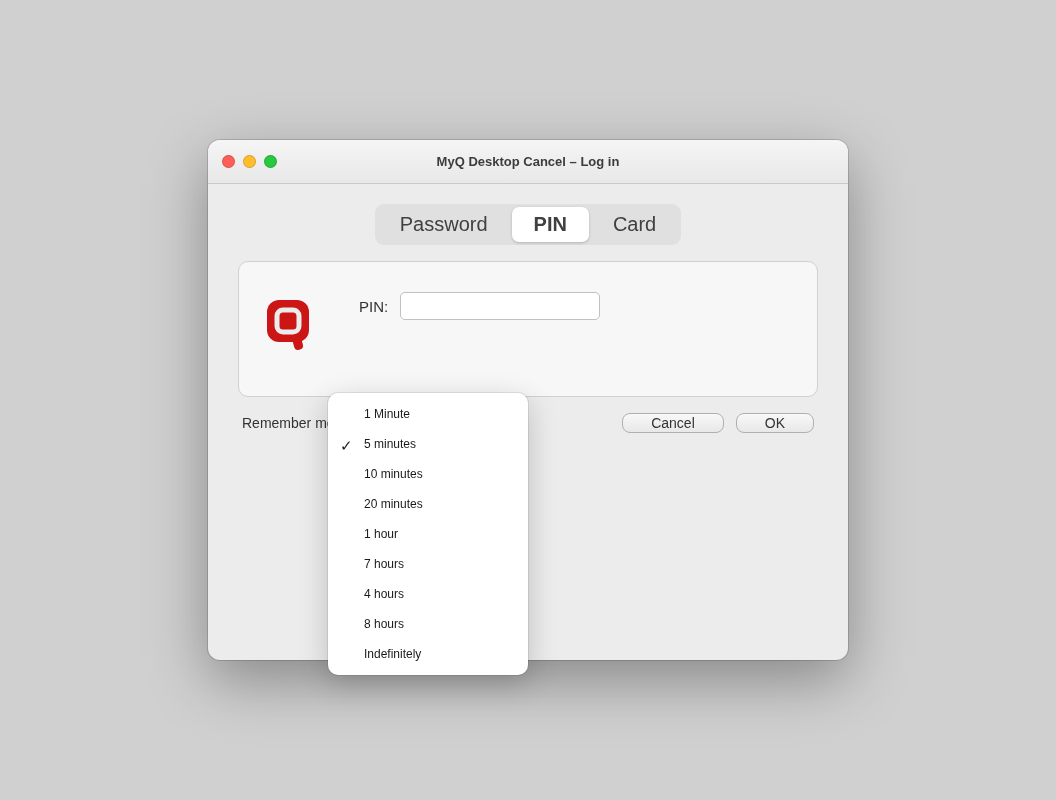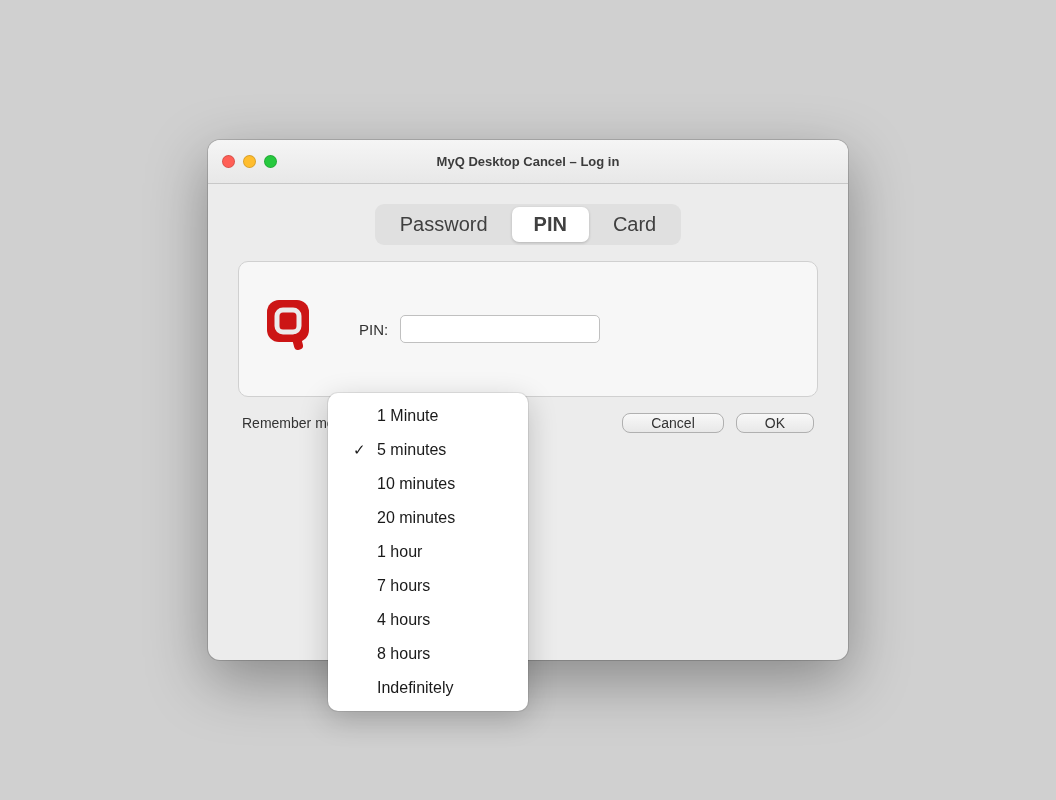--- a/index.html
+++ b/index.html
@@ -97,21 +97,21 @@
     }
 
     
     .login-box {
       background: #f7f7f7;
       border-radius: 10px;
       border: 1px solid #d0d0d0;
       width: 100%;
       padding: 30px 30px 30px 20px;
       display: flex;
-      align-items: center;
+      align-items: flex-start;
       gap: 30px;
     }
 
     .myq-logo {
       width: 70px;
       height: 70px;
       flex-shrink: 0;
     }
 
     .pin-row {
@@ -176,26 +176,25 @@
       background: #ffffff;
       border-radius: 10px;
       box-shadow: 0 8px 30px rgba(0,0,0,0.2), 0 0 0 1px rgba(0,0,0,0.08);
       padding: 6px 0;
       z-index: 100;
       min-width: 200px;
     }
 
     .dropdown-item {
       padding: 8px 20px 8px 36px;
-      font-size: 16px;
+      font-size: 12px;
       color: #1a1a1a;
       cursor: pointer;
       position: relative;
       white-space: nowrap;
-      margin-left: 13px;
     }
 
     .dropdown-item.selected::before {
       content: "✓";
       position: absolute;
       left: 12px;
       font-size: 15px;
       color: #1a1a1a;
     }
   </style>

